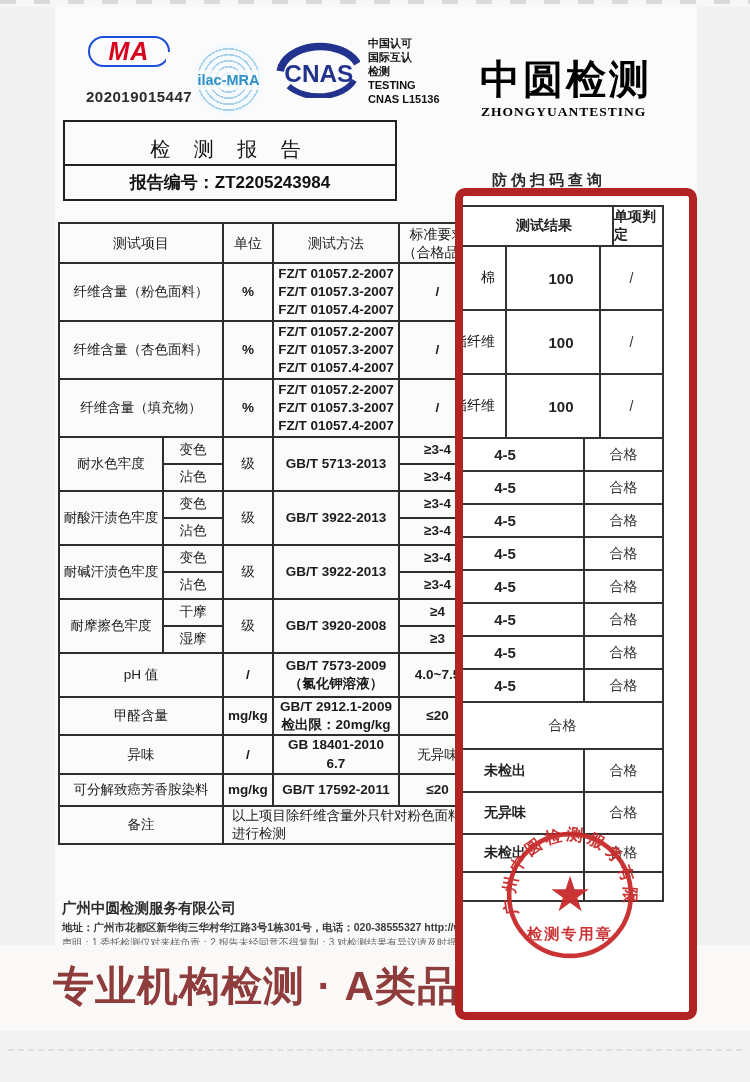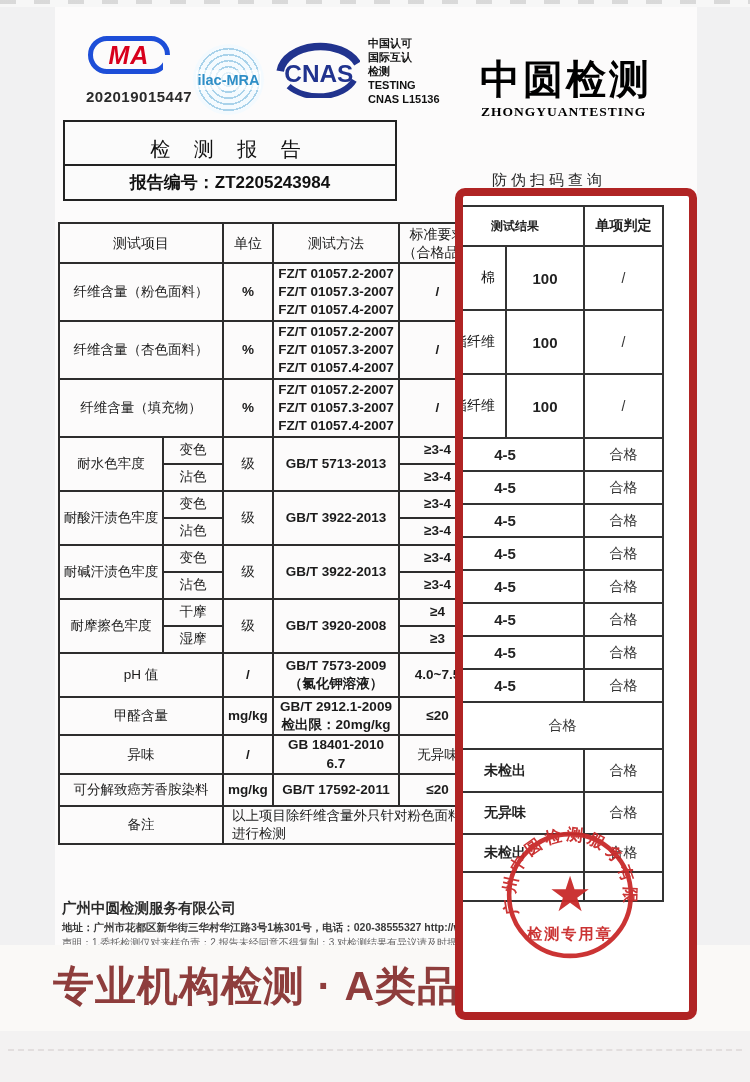--- a/index.html
+++ b/index.html
@@ -13,21 +13,21 @@
 
   
   .top-strip { left:0; top:0; width:750px; height:7px; background:#f7f7f7;
     background-image:repeating-linear-gradient(90deg, rgba(140,140,140,.28) 0 16px, transparent 16px 34px);
     background-size:100% 4px; background-repeat:no-repeat; background-position:0 0; }
 
   
   .doc { left:55px; top:7px; width:642px; height:943px; background:#fcfbfb; }
 
   
-  .cma { left:88px; top:36px; width:82px; height:38px; border:5px solid #1d4ed8; border-radius:22px;
+  .cma { left:88px; top:36px; width:82px; height:31px; border:2px solid #1d4ed8; border-radius:22px;
     display:flex; align-items:center; justify-content:center;text-align:right; }
   .cma-txt { color:#d8001c; font-weight:bold; font-style:italic; font-size:25px; letter-spacing:1px; }
   .cma-gap { right:-8px; top:14px; width:10px; height:17px; background:#fcfbfb; }
   .cma-no { left:86px; top:88px; font-size:15px; font-weight:bold; color:#2a2a2a; letter-spacing:.5px; }
 
   .ilac { left:193px; top:44px; width:71px; height:71px; border-radius:50%;
     background:repeating-radial-gradient(circle at 50% 50%, #a9d2ea 0 1.5px, #f4fafe 1.5px 6px);
     display:flex; align-items:center; justify-content:center; }
   .ilac-txt { font-size:14.5px; font-weight:bold; color:#2f8fc7; background:rgba(255,255,255,.68);
     padding:2px 1px; border-radius:2px; }
@@ -41,40 +41,40 @@
     font-family:"Liberation Serif", serif; color:#000; }
 
   
   .rep-title { left:63px; top:120px; width:334px; height:58px; border:2px solid #222; background:#fbfbfb;
     display:flex; align-items:center; justify-content:center; font-size:20px; font-weight:normal; letter-spacing:9px; color:#111;text-align:right; }
   .rep-no { left:63px; top:164px; width:334px; height:37px; border:2px solid #222; background:#fbfbfb;
     display:flex; align-items:center; justify-content:center; font-size:17px; font-weight:bold; color:#111; }
 
   
   .qr-hint-wrap { left:492px; top:171px; height:17px; overflow:hidden; z-index:1; }
-  .qr-hint { font-size:15px; font-weight:normal; letter-spacing:4px; color:#2a2a2a; }
+  .qr-hint { font-size:15px; font-weight:bold; letter-spacing:4px; color:#2a2a2a; }
 
   
   .main-table { left:58px; top:222px; z-index:1; border-collapse:collapse; table-layout:fixed; width:417px; }
   .main-table td { border:2px solid #2d2d2d; text-align:center; vertical-align:middle;
     font-size:13.5px; color:#1b1b1b; padding:0 2px; line-height:1.35; }
   .main-table .th { font-size:14px; line-height:1.3; }
   .main-table .code { font-weight:bold; font-size:13.5px; }
   .main-table .left { text-align:left; padding-left:8px; }
 
   
   .panel { left:455px; top:188px; width:242px; height:832px; background:#fff;
     border:8px solid #b02424; border-radius:10px; overflow:hidden; z-index:5; }
   .otable { position:absolute; left:0; top:9px; width:201px; border-top:2px solid #333; border-right:2px solid #333; }
   .orow { display:flex; border-bottom:2px solid #333; align-items:stretch; }
   .ocell { display:flex; align-items:center; justify-content:center; font-size:14px; color:#222; }
   .o-fib { width:44px; border-right:2px solid #333; justify-content:flex-end; padding-right:10px; overflow:hidden; white-space:nowrap; }
-  .o-val { width:78px; border-right:2px solid #333; font-weight:bold; font-size:15px; }
+  .o-val { width:78px; border-right:2px solid #333; font-weight:bold; font-size:15px;margin-left:16px; }
   .o-span { width:122px; border-right:2px solid #333; font-weight:bold; font-size:15px; padding-right:36px; }
-  .o-spanC { width:122px; border-right:2px solid #333; font-size:12px; padding-right:16px; font-weight:bold; }
+  .o-spanC { width:122px; border-right:2px solid #333; font-size:14px; padding-right:16px; font-weight:bold;margin-left:29px; }
   .o-verd { flex:1; font-size:14px; color:#333; }
   .stamp { position:absolute; left:36px; top:628px; width:142px; height:142px; z-index:6; opacity:.95; }
   .pageinfo { position:absolute; left:0; top:776px; width:226px; text-align:center; padding-left:56px;
     font-family:"Liberation Serif", serif; font-size:14px; letter-spacing:3px; color:#222; z-index:7; }
   .pnote { position:absolute; left:-2px; top:806px; width:240px; font-size:10px; color:#333;
     white-space:nowrap; z-index:7; }
 
   
   .f-company { left:62px; top:899px; font-size:14.5px; font-weight:bold; color:#2b2b2b; z-index:1; }
   .f-addr { left:62px; top:921px; font-size:10.5px; font-weight:bold; color:#3a3a3a; z-index:1; }

